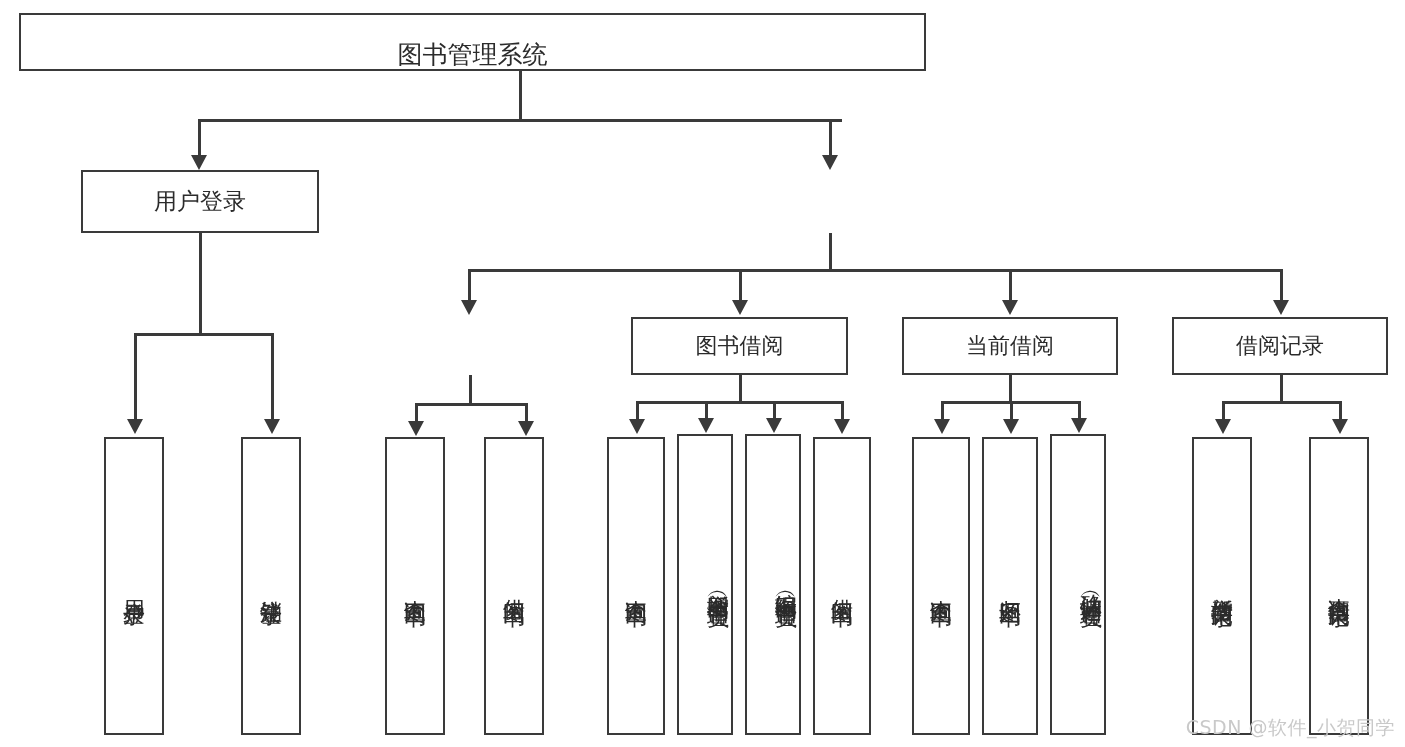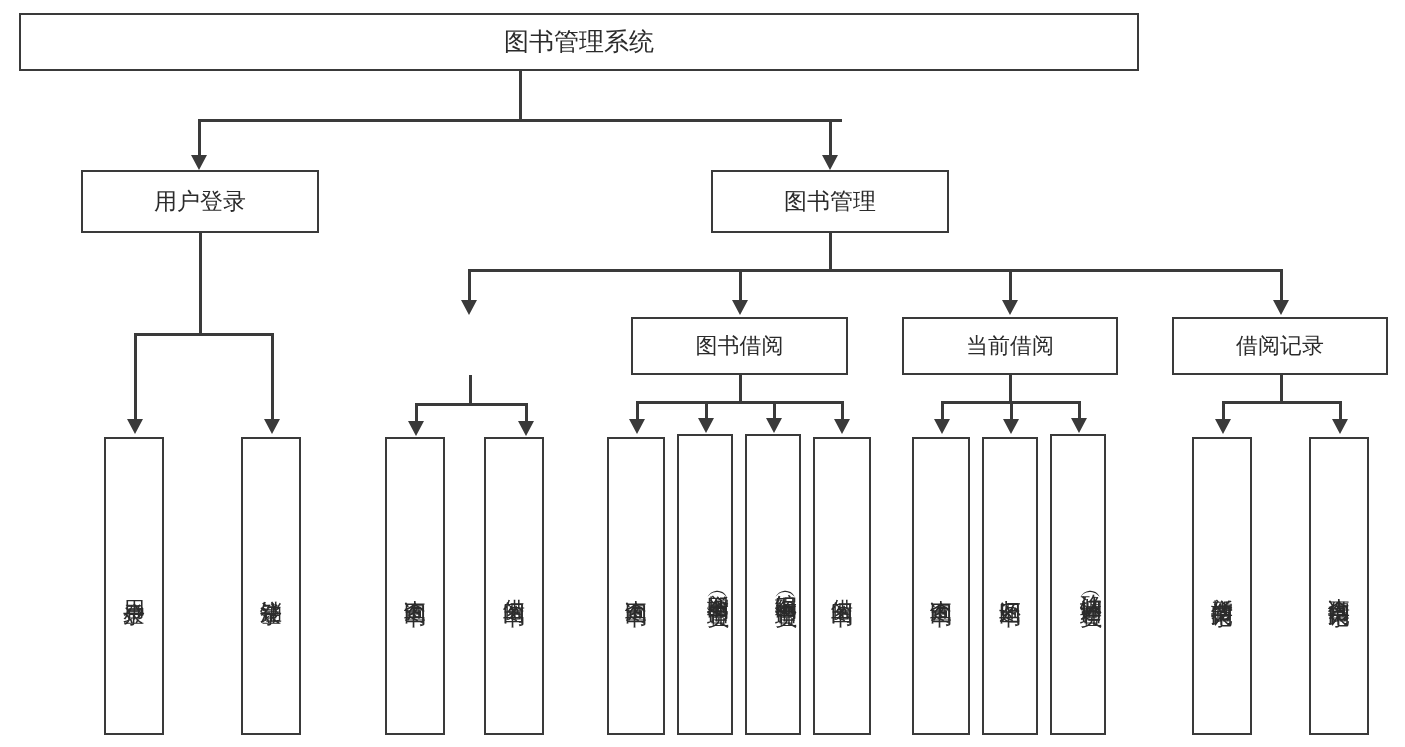--- a/index.html
+++ b/index.html
@@ -80,36 +80,33 @@
     letter-spacing: 0.5px;
     white-space: nowrap;
     pointer-events: none;
   }
 </style>
 </head>
 <body>
 
 <div id="canvas">
 
-  <div class="node root" style="left:19px; top:13px; width:1120px; height:58px;">
+  <div class="node root" style="left:19px; top:13px; width:907px; height:58px;align-items:flex-end;">
     <span class="txt">图书管理系统</span>
   </div>
 
   <div class="vline" style="left:519px; top:71px; height:50px;"></div>
   <div class="hline" style="left:198px; top:119px; width:644px;"></div>
   <div class="vline" style="left:198px; top:119px; height:38px;"></div>
   <div class="arrow" style="left:191px; top:155px;"></div>
   <div class="vline" style="left:829px; top:119px; height:38px;"></div>
   <div class="arrow" style="left:822px; top:155px;"></div>
 
   <div class="node lvl2" style="left:81px; top:170px; width:238px; height:63px;">
     <span class="txt">用户登录</span>
-  </div>
-  <div class="node lvl2" style="left:711px; top:170px; width:238px; height:63px;">
-    <span class="txt">图书管理</span>
   </div>
 
   <div class="vline" style="left:199px; top:233px; height:101px;"></div>
   <div class="hline" style="left:134px; top:333px; width:139px;"></div>
   <div class="vline" style="left:134px; top:333px; height:88px;"></div>
   <div class="arrow" style="left:127px; top:419px;"></div>
   <div class="vline" style="left:271px; top:333px; height:88px;"></div>
   <div class="arrow" style="left:264px; top:419px;"></div>
 
   <div class="vline" style="left:829px; top:233px; height:38px;"></div>
@@ -204,14 +201,15 @@
     <span class="txt">确认归还（管理员）</span>
   </div>
 
   <div class="node leaf mid" style="left:1192px; top:437px; width:60px; height:298px;">
     <span class="txt">新增借阅记录</span>
   </div>
   <div class="node leaf mid" style="left:1309px; top:437px; width:60px; height:298px;">
     <span class="txt">查询借阅记录</span>
   </div>
 
+  <div id="watermark">CSDN @软件_小贺同学</div>
 
 </div>
 
 </body></html>

